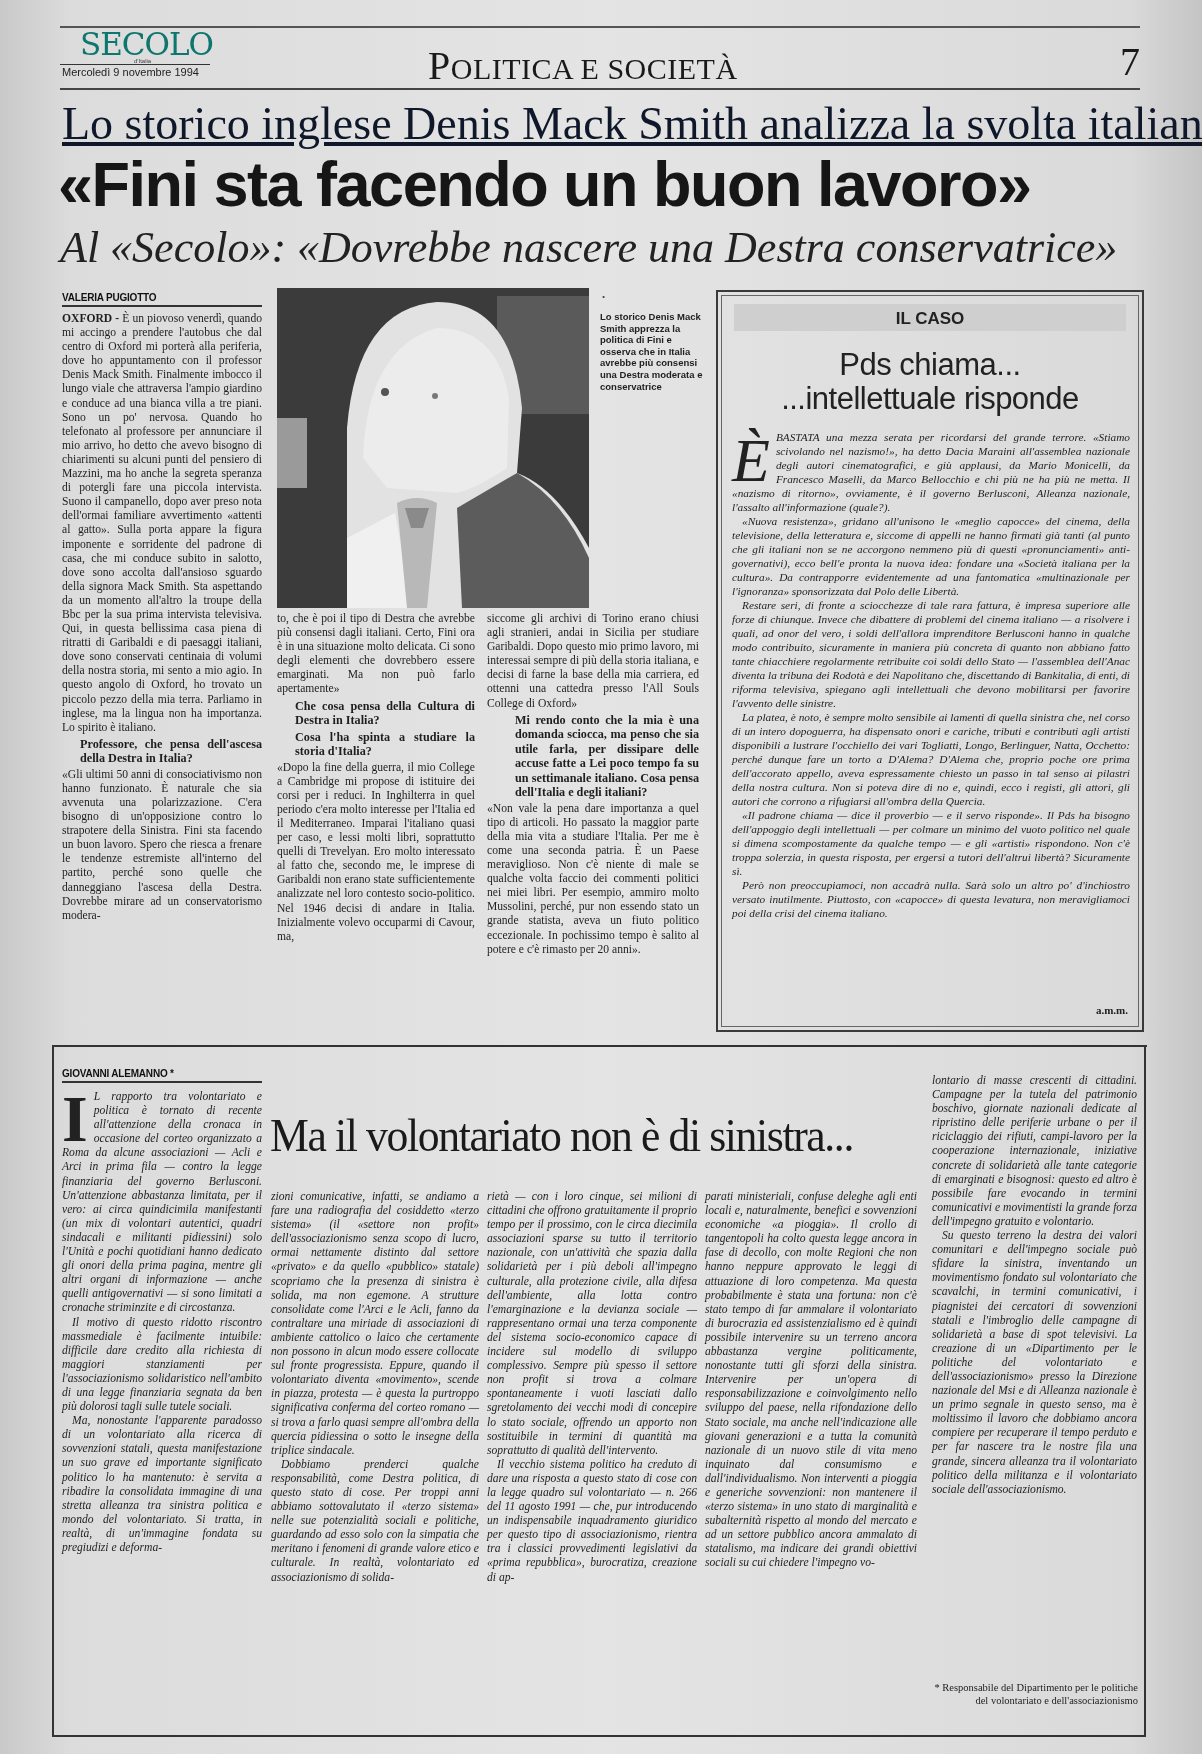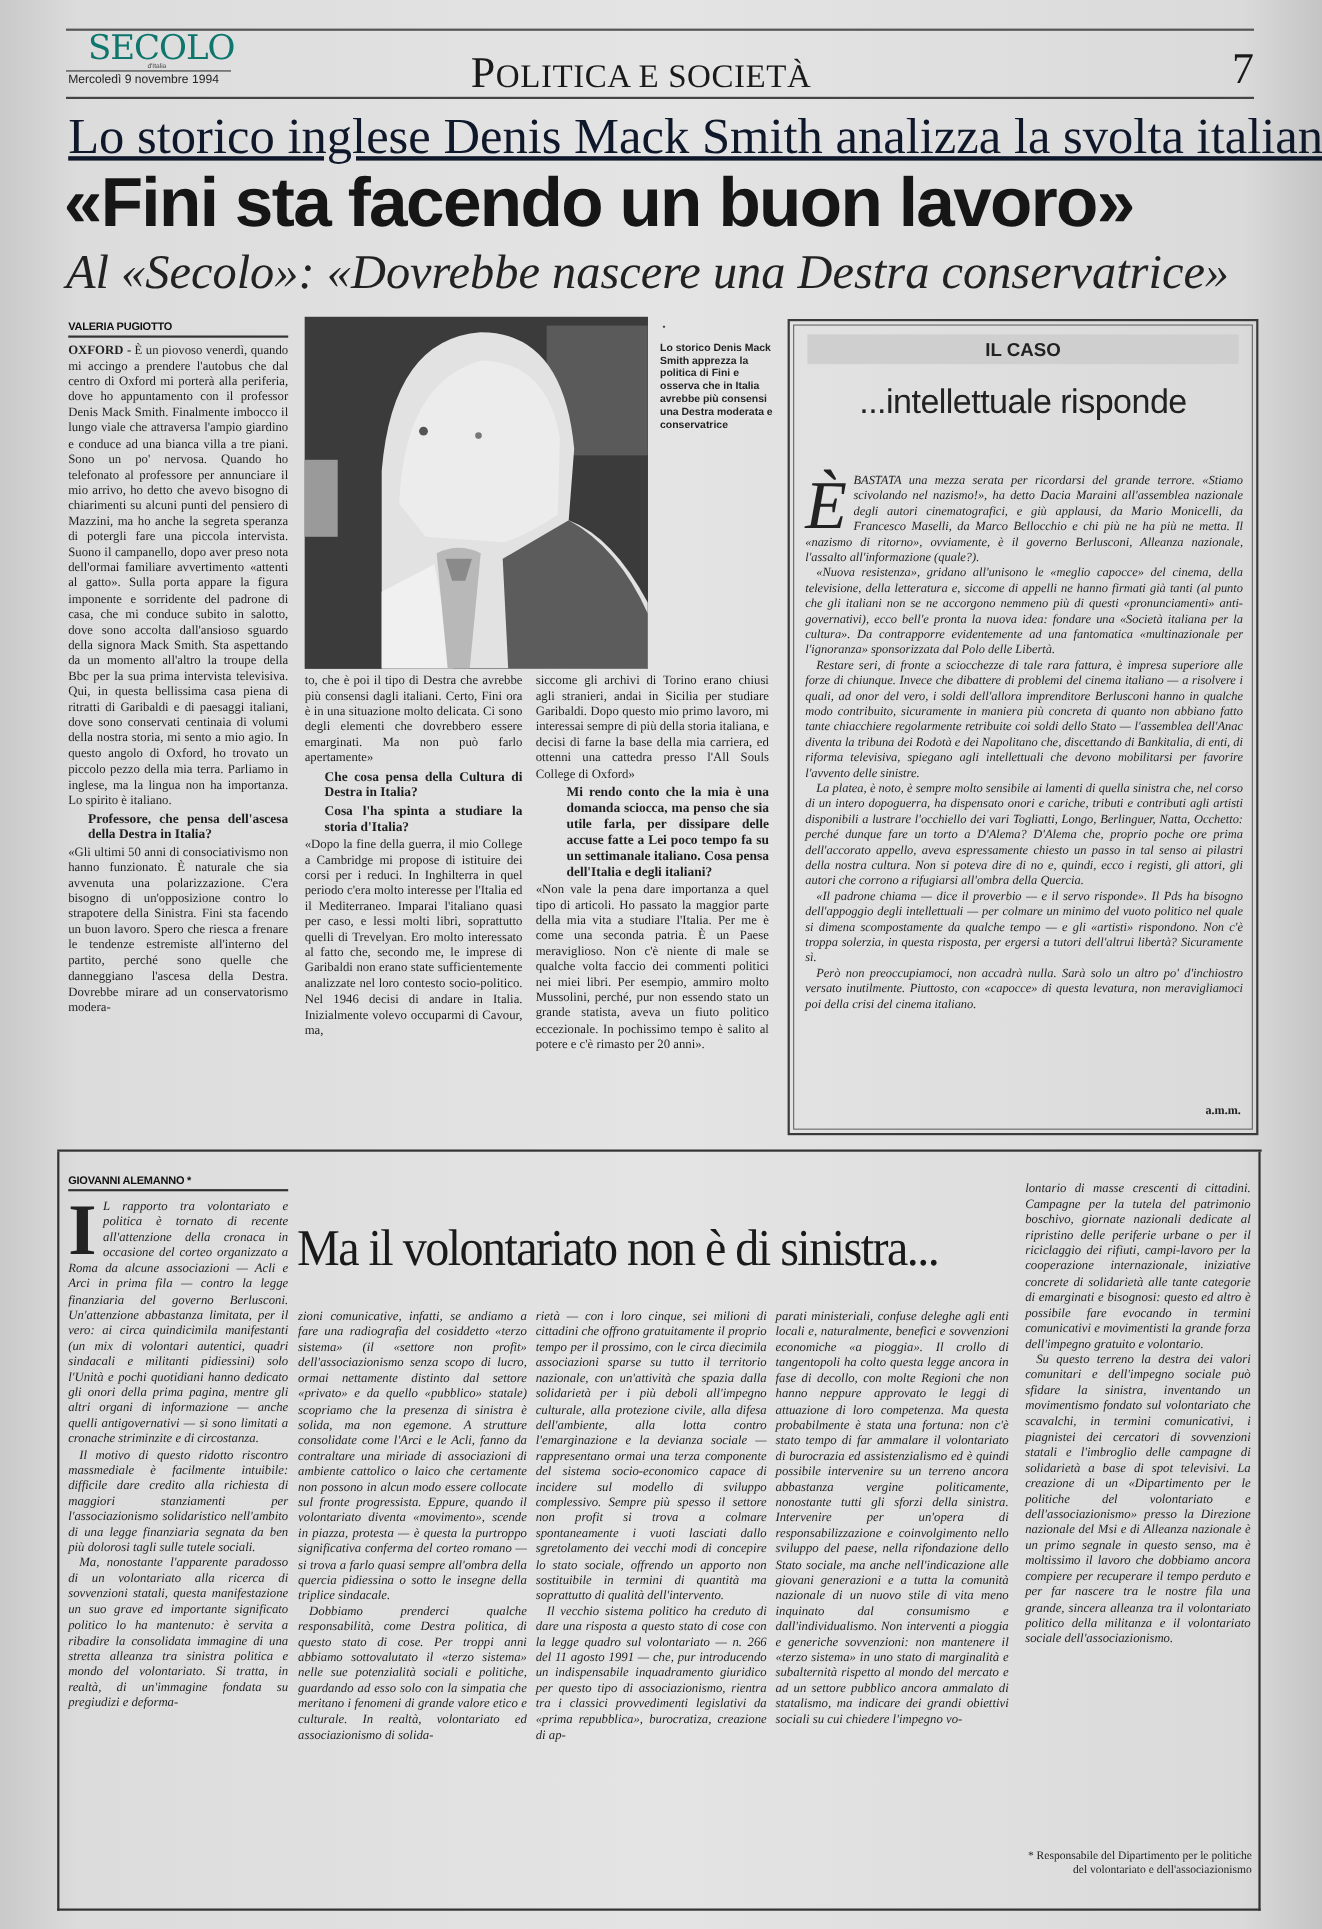--- a/index.html
+++ b/index.html
@@ -116,20 +116,21 @@
   <div class="col" style="left:487px; top:612px; width:212px;">
     <p class="noindent">siccome gli archivi di Torino erano chiusi agli stranieri, andai in Sicilia per studiare Garibaldi. Dopo questo mio primo lavoro, mi interessai sempre di più della storia italiana, e decisi di farne la base della mia carriera, ed ottenni una cattedra presso l'All Souls College di Oxford»</p>
     <p class="q" style="padding-left:28px;">Mi rendo conto che la mia è una domanda sciocca, ma penso che sia utile farla, per dissipare delle accuse fatte a Lei poco tempo fa su un settimanale italiano. Cosa pensa dell'Italia e degli italiani?</p>
     <p class="noindent">«Non vale la pena dare importanza a quel tipo di articoli. Ho passato la maggior parte della mia vita a studiare l'Italia. Per me è come una seconda patria. È un Paese meraviglioso. Non c'è niente di male se qualche volta faccio dei commenti politici nei miei libri. Per esempio, ammiro molto Mussolini, perché, pur non essendo stato un grande statista, aveva un fiuto politico eccezionale. In pochissimo tempo è salito al potere e c'è rimasto per 20 anni».</p>
   </div>
 
   <div class="abs caso-box">
     <div class="caso-box-inner">
       <div class="caso-label">IL CASO</div>
       <div class="caso-title">
+        <div>Pds chiama...</div>
         <div>...intellettuale risponde</div>
       </div>
       <div class="col italic" style="left:10px; top:134px; width:398px; font-size:11.3px; line-height:14px;">
         <p class="noindent"><span class="dropcap">È</span><span>BASTATA una mezza serata per ricordarsi del grande terrore. «Stiamo scivolando nel nazismo!», ha detto Dacia Maraini all'assemblea nazionale degli autori cinematografici, e giù applausi, da Mario Monicelli, da Francesco Maselli, da Marco Bellocchio e chi più ne ha più ne metta. Il «nazismo di ritorno», ovviamente, è il governo Berlusconi, Alleanza nazionale, l'assalto all'informazione (quale?).</span></p>
         <p>«Nuova resistenza», gridano all'unisono le «meglio capocce» del cinema, della televisione, della letteratura e, siccome di appelli ne hanno firmati già tanti (al punto che gli italiani non se ne accorgono nemmeno più di questi «pronunciamenti» anti-governativi), ecco bell'e pronta la nuova idea: fondare una «Società italiana per la cultura». Da contrapporre evidentemente ad una fantomatica «multinazionale per l'ignoranza» sponsorizzata dal Polo delle Libertà.</p>
         <p>Restare seri, di fronte a sciocchezze di tale rara fattura, è impresa superiore alle forze di chiunque. Invece che dibattere di problemi del cinema italiano — a risolvere i quali, ad onor del vero, i soldi dell'allora imprenditore Berlusconi hanno in qualche modo contribuito, sicuramente in maniera più concreta di quanto non abbiano fatto tante chiacchiere regolarmente retribuite coi soldi dello Stato — l'assemblea dell'Anac diventa la tribuna dei Rodotà e dei Napolitano che, discettando di Bankitalia, di enti, di riforma televisiva, spiegano agli intellettuali che devono mobilitarsi per favorire l'avvento delle sinistre.</p>
         <p>La platea, è noto, è sempre molto sensibile ai lamenti di quella sinistra che, nel corso di un intero dopoguerra, ha dispensato onori e cariche, tributi e contributi agli artisti disponibili a lustrare l'occhiello dei vari Togliatti, Longo, Berlinguer, Natta, Occhetto: perché dunque fare un torto a D'Alema? D'Alema che, proprio poche ore prima dell'accorato appello, aveva espressamente chiesto un passo in tal senso ai pilastri della nostra cultura. Non si poteva dire di no e, quindi, ecco i registi, gli attori, gli autori che corrono a rifugiarsi all'ombra della Quercia.</p>
         <p>«Il padrone chiama — dice il proverbio — e il servo risponde». Il Pds ha bisogno dell'appoggio degli intellettuali — per colmare un minimo del vuoto politico nel quale si dimena scompostamente da qualche tempo — e gli «artisti» rispondono. Non c'è troppa solerzia, in questa risposta, per ergersi a tutori dell'altrui libertà? Sicuramente sì.</p>
         <p>Però non preoccupiamoci, non accadrà nulla. Sarà solo un altro po' d'inchiostro versato inutilmente. Piuttosto, con «capocce» di questa levatura, non meravigliamoci poi della crisi del cinema italiano.</p>
       </div>

